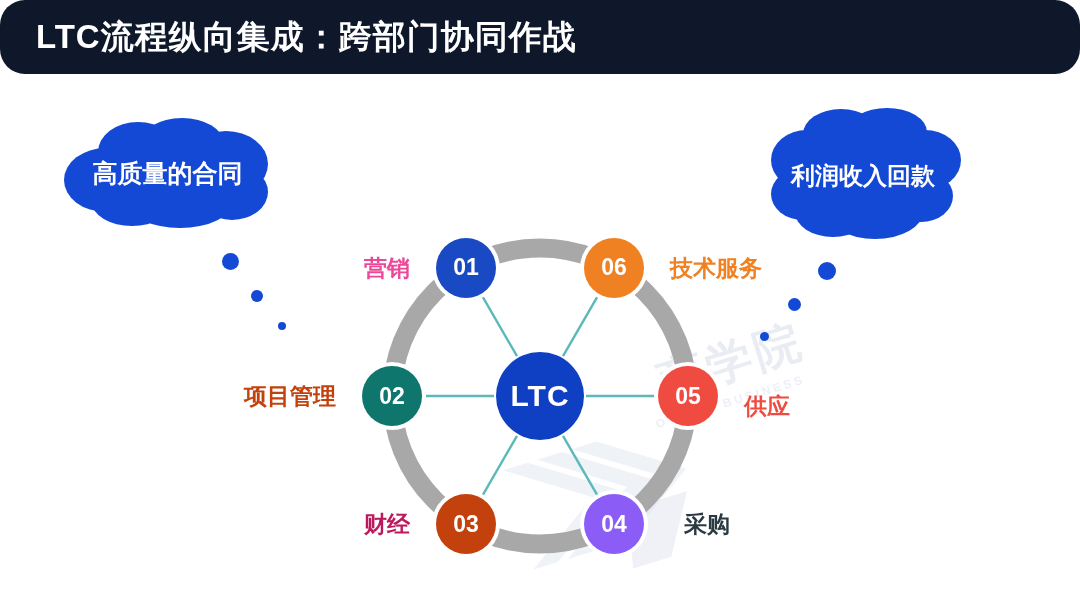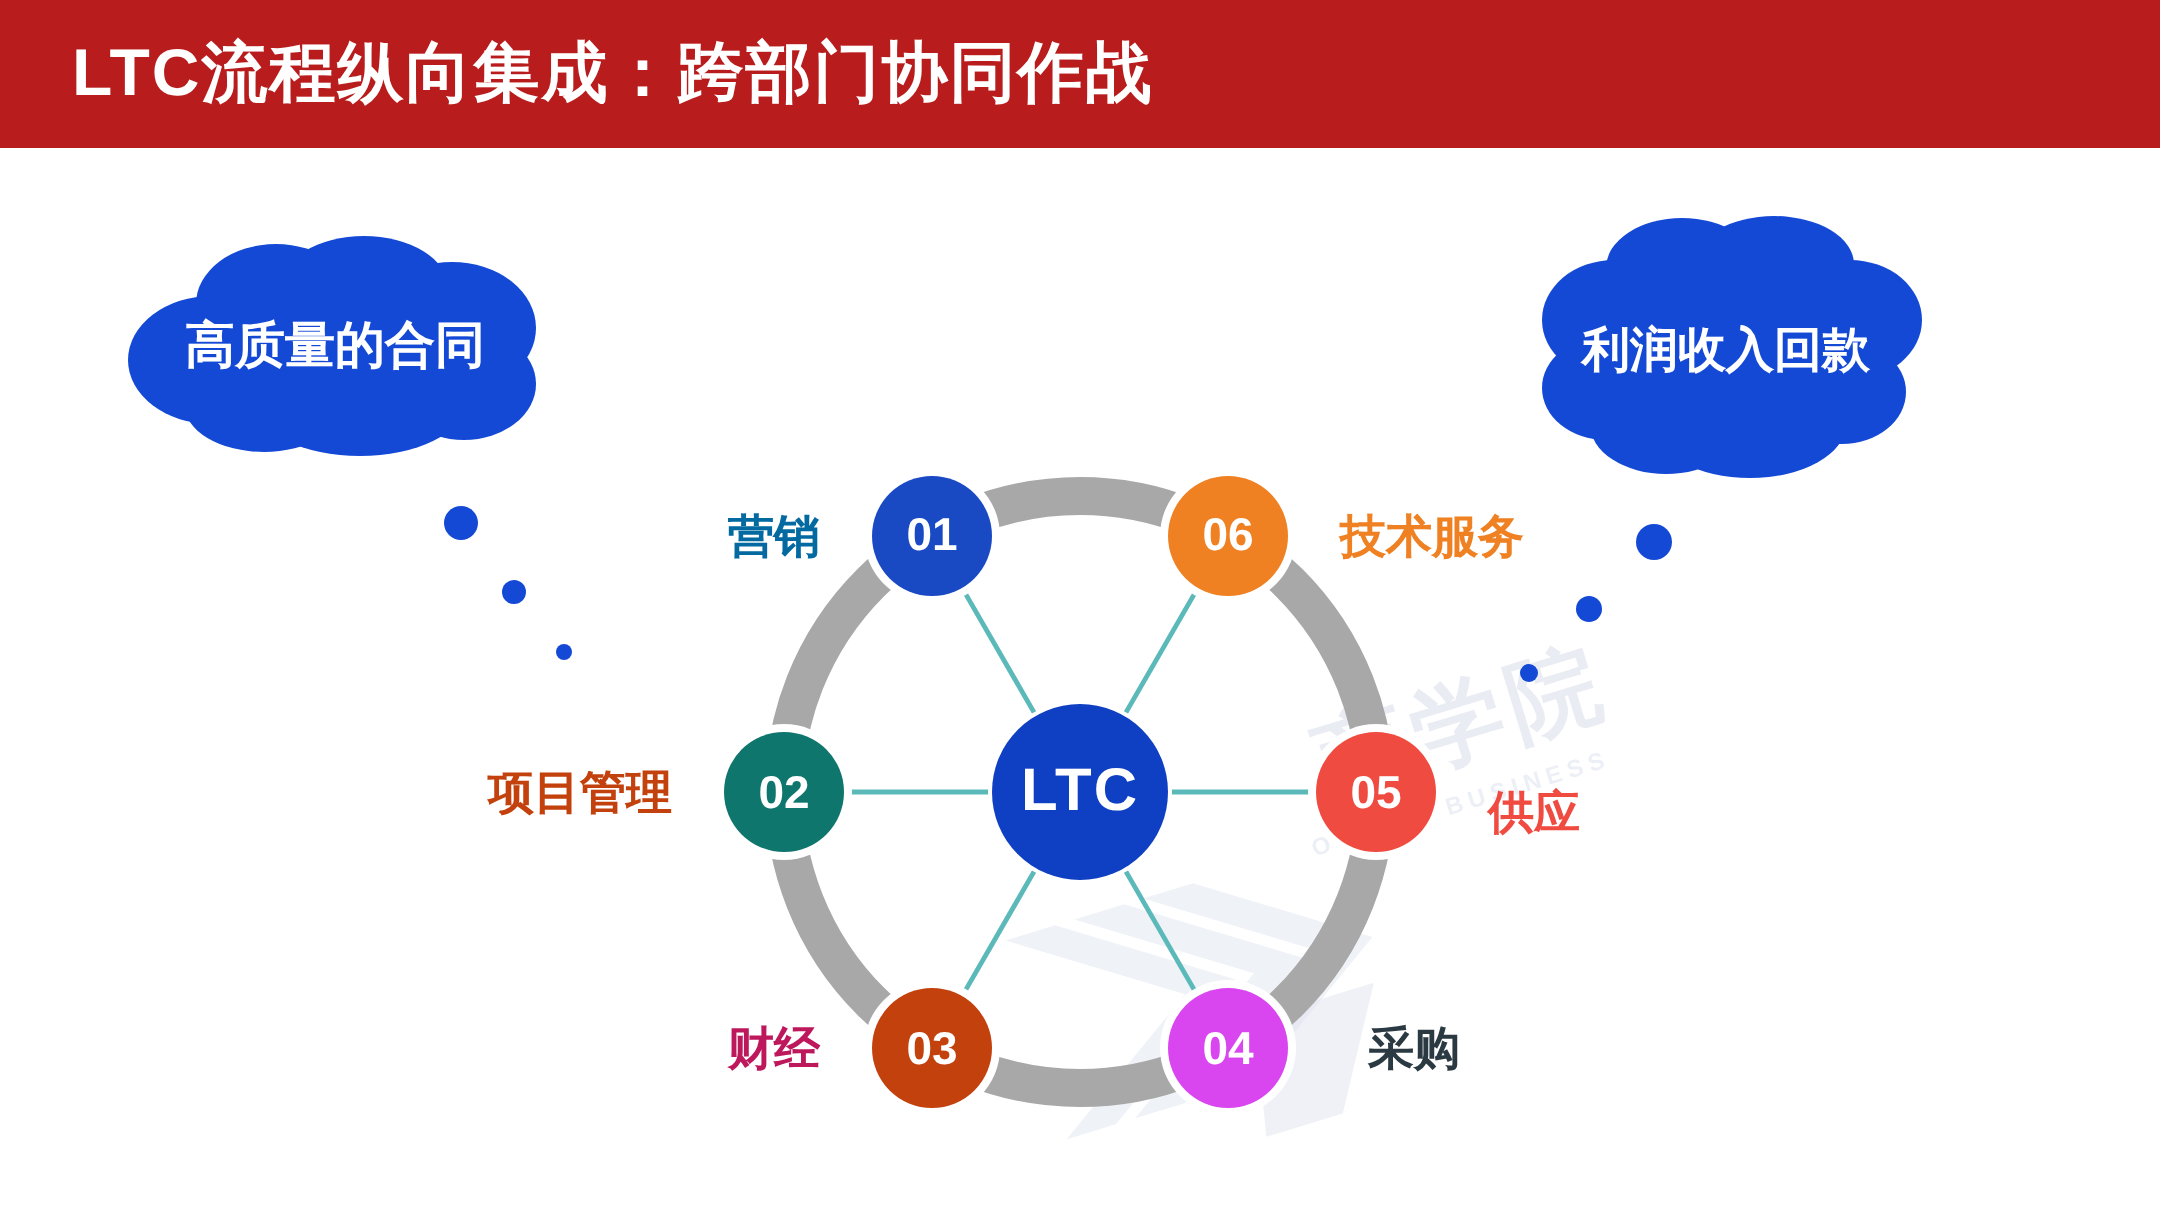--- a/index.html
+++ b/index.html
@@ -9,21 +9,22 @@
     background:#ffffff;
     font-family:"Liberation Sans","DejaVu Sans",sans-serif;
     overflow:hidden;
     position:relative;
   }
   #slide{position:relative;width:1080px;height:608px;overflow:hidden;background:#fff;}
 
   
   .titlebar{
     position:absolute;left:0;top:0;width:1080px;height:74px;
-    background:#b91c1c;
+    background:#0f172a;
+    border-radius:25px;
   }
   .titlebar .title{
     position:absolute;left:36px;top:50%;transform:translateY(-50%);
     color:#ffffff;font-size:33px;font-weight:bold;letter-spacing:1px;
     white-space:nowrap;
   }
 
   
   .watermark{
     position:absolute;left:620px;top:300px;width:380px;height:230px;
@@ -162,30 +163,30 @@
           <line x1="263" y1="160.16283142591584" x2="298" y2="99.54105316100512"></line>
         </g>
     </svg>
   </div>
 
   <div id="nodes-layer">
       <div class="hub" style="background: rgb(15, 63, 194); left: 496px; top: 352px;">LTC</div>
       <div class="node small" style="background: rgb(26, 73, 196); left: 436px; top: 237.828px;">
         <span>01</span>
       </div>
-      <div class="nlabel" style="color: #0369a1; top: 252.828px; right: 670px; text-align: left; margin-left: 14px;">营销</div>
+      <div class="nlabel" style="color: #ec4899; top: 252.828px; right: 670px; text-align: left; margin-left: 14px;">营销</div>
       <div class="node small" style="background: #0f766e; left: 362px; top: 366px;">
         <span>02</span>
       </div>
       <div class="nlabel" style="color: #c2410c; top: 381px; right: 744px; text-align: right;">项目管理</div>
       <div class="node small" style="background: #c2410c; left: 436px; top: 494.172px;">
         <span>03</span>
       </div>
       <div class="nlabel" style="color: #be185d; top: 509.172px; right: 670px; text-align: right;">财经</div>
-      <div class="node small" style="background: #d946ef; left: 584px; top: 494.172px;">
+      <div class="node small" style="background: #8b5cf6; left: 584px; top: 494.172px;">
         <span>04</span>
       </div>
       <div class="nlabel" style="color: rgb(43, 58, 66); top: 509.172px; left: 684px;">采购</div>
       <div class="node small" style="background: rgb(240, 75, 65); left: 658px; top: 366px;">
         <span>05</span>
       </div>
       <div class="nlabel" style="color: rgb(240, 75, 65); top: 381px; left: 744px; margin-top: 10px;">供应</div>
       <div class="node small" style="background: rgb(239, 129, 35); left: 584px; top: 237.828px;">
         <span>06</span>
       </div>

